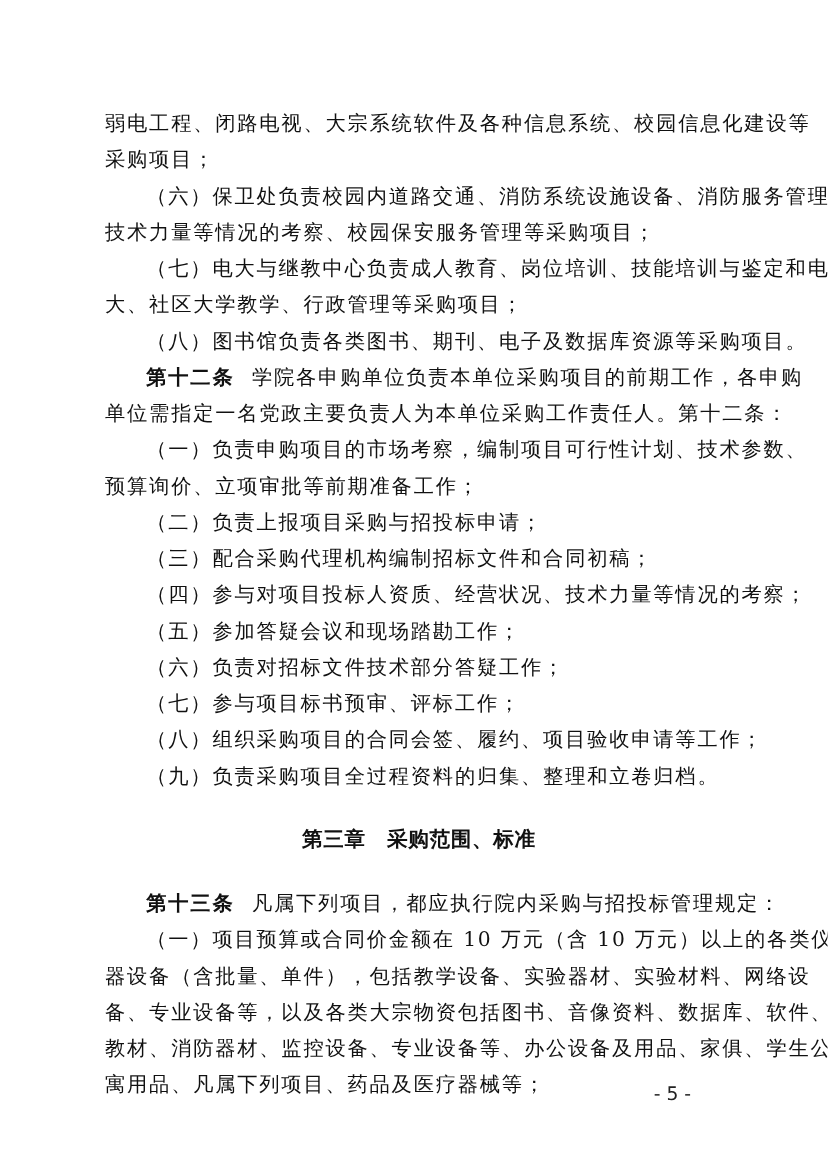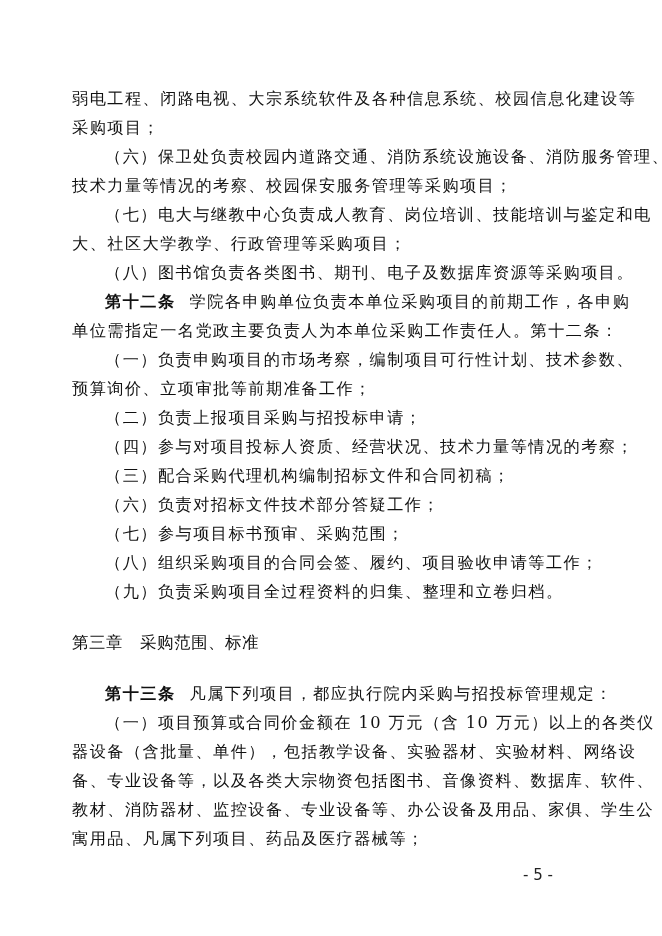--- a/index.html
+++ b/index.html
@@ -1,23 +1,23 @@
 <!DOCTYPE html>
 <html><head>
   <meta charset="utf-8">
   <style>
     html, body { margin: 0; padding: 0; background: #ffffff; }
     body { width: 662px; height: 936px; position: relative; overflow: hidden;
       font-family: "DejaVu Serif", "Liberation Serif", serif; color: #111; }
-    .page { position: absolute; left: 72px; top: 84px; width: 502px; }
+    .page { position: absolute; left: 84px; top: 84px; width: 502px; }
     .line { font-size: 16.2px; line-height: 29px; height: 29px; white-space: nowrap;
       letter-spacing: 1.45px; }
     .indent { padding-left: 33px; }
     .b { font-weight: bold; font-family: "DejaVu Sans", "Liberation Sans", sans-serif; }
-    .chapter { font-weight: normal; font-family: "DejaVu Sans", "Liberation Sans", sans-serif;
+    .chapter { text-align: center; font-weight: bold; font-family: "DejaVu Sans", "Liberation Sans", sans-serif;
       font-size: 16.5px; letter-spacing: 0.5px; height: 29px; line-height: 29px; }
     .gap1 { height: 22px; }
     .gap2 { height: 22px; }
     .pagenum { position: absolute; top: 866px; left: 523px; font-family: "DejaVu Sans", "Liberation Sans", sans-serif;
       font-size: 15px; color: #222; }
   </style>
 </head>
 <body>
 
 <div class="page">
@@ -29,24 +29,25 @@
   <div class="line indent">（七）电大与继教中心负责成人教育、岗位培训、技能培训与鉴定和电</div>
   <div class="line">大、社区大学教学、行政管理等采购项目；</div>
   <div class="line indent">（八）图书馆负责各类图书、期刊、电子及数据库资源等采购项目。</div>
 
   <div class="line indent"><span class="b">第十二条</span><span style="display:inline-block;width:14px"></span><span>学院各申购单位负责本单位采购项目的前期工作，各申购</span></div>
   <div class="line">单位需指定一名党政主要负责人为本单位采购工作责任人。第十二条：</div>
 
   <div class="line indent">（一）负责申购项目的市场考察，编制项目可行性计划、技术参数、</div>
   <div class="line">预算询价、立项审批等前期准备工作；</div>
   <div class="line indent">（二）负责上报项目采购与招投标申请；</div>
+  <div class="line indent">（三）配合采购代理机构编制招标文件和合同初稿；</div>
   <div class="line indent">（四）参与对项目投标人资质、经营状况、技术力量等情况的考察；</div>
-  <div class="line indent">（三）配合采购代理机构编制招标文件和合同初稿；</div>
+  <div class="line indent">（五）参加答疑会议和现场踏勘工作；</div>
   <div class="line indent">（六）负责对招标文件技术部分答疑工作；</div>
-  <div class="line indent">（七）参与项目标书预审、采购范围；</div>
+  <div class="line indent">（七）参与项目标书预审、评标工作；</div>
   <div class="line indent">（八）组织采购项目的合同会签、履约、项目验收申请等工作；</div>
   <div class="line indent">（九）负责采购项目全过程资料的归集、整理和立卷归档。</div>
 
   <div class="gap1"></div>
   <div class="chapter">第三章　采购范围、标准</div>
   <div class="gap2"></div>
 
   <div class="line indent"><span class="b">第十三条</span><span style="display:inline-block;width:14px"></span><span>凡属下列项目，都应执行院内采购与招投标管理规定：</span></div>
   <div class="line indent">（一）项目预算或合同价金额在 10 万元（含 10 万元）以上的各类仪</div>
   <div class="line">器设备（含批量、单件），包括教学设备、实验器材、实验材料、网络设</div>

